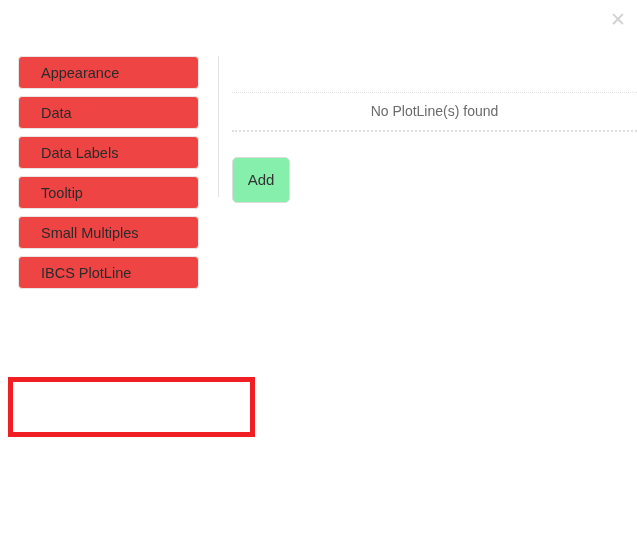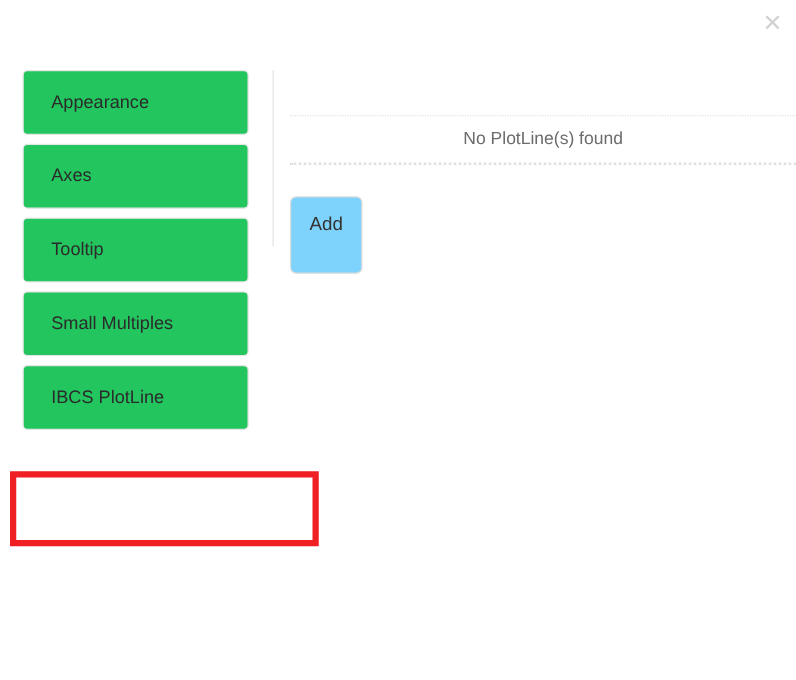--- a/index.html
+++ b/index.html
@@ -41,23 +41,23 @@
   
   #sidebar {
     position: absolute;
     left: 18px;
     top: 56px;
     width: 181px;
   }
   .nav-item {
     position: relative;
     box-sizing: border-box;
-    height: 52px;
+    height: 33px;
     margin-bottom: 7px;
-    background: #22c55e;
+    background: #ef4444;
     border: 1px solid #e6e6e6;
     border-radius: 4px;
     display: flex;
     align-items: center;
     padding: 0 14px 0 22px;
     cursor: pointer;
   }
   .nav-label {
     font-size: 14.5px;
     color: #2b2b2b;
@@ -114,24 +114,24 @@
   }
   #empty-msg {
     font-size: 14px;
     color: #6b6b6b;
   }
   #add-btn {
     margin-top: 25px;
     display: inline-block;
     box-sizing: border-box;
     min-width: 58px;
-    height: 62px;
+    height: 46px;
     line-height: 44px;
     padding: 0 13px;
-    background: #7dd3fc;
+    background: #86efac;
     border: 1px solid #dcdcdc;
     border-radius: 5px;
     font-size: 15px;
     color: #333333;
     text-align: center;
     cursor: pointer;
     user-select: none;
   }
 </style>
 </head>
@@ -144,21 +144,25 @@
   </div>
 
   <div id="divider"></div>
 
   <div id="sidebar">
     <div class="nav-item">
       <span class="nav-label">Appearance</span>
       <span class="nav-chevron"></span>
     </div>
     <div class="nav-item">
-      <span class="nav-label">Axes</span>
+      <span class="nav-label">Data</span>
+      <span class="nav-chevron"></span>
+    </div>
+    <div class="nav-item">
+      <span class="nav-label">Data Labels</span>
       <span class="nav-chevron"></span>
     </div>
     <div class="nav-item">
       <span class="nav-label">Tooltip</span>
       <span class="nav-chevron"></span>
     </div>
     <div class="nav-item">
       <span class="nav-label">Small Multiples</span>
       <span class="nav-chevron"></span>
     </div>

